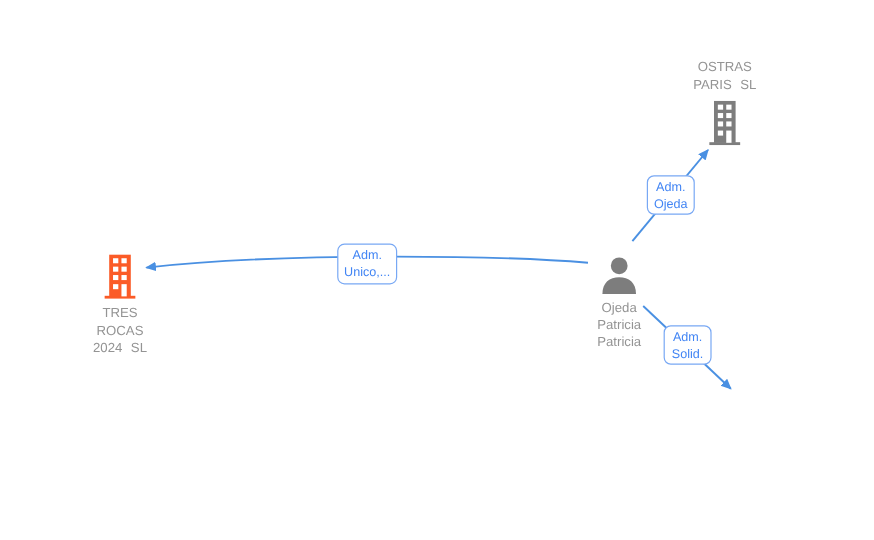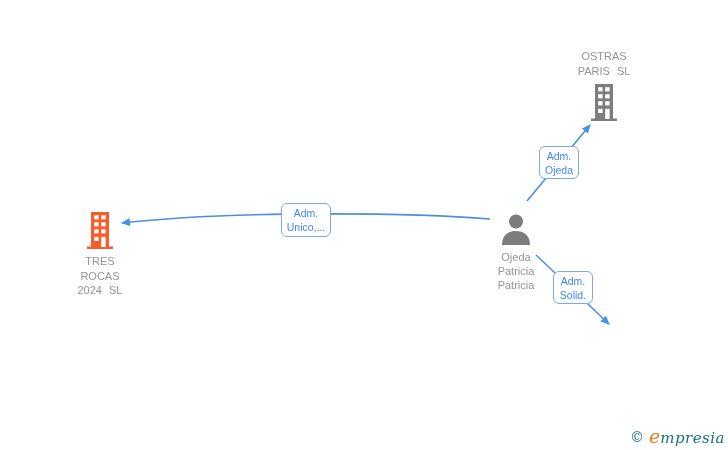--- a/index.html
+++ b/index.html
@@ -115,17 +115,14 @@
       <path d="M2 31 C2 21.5 8 17 16 17 C24 17 30 21.5 30 31 Z" fill="#7d7d7d"></path>
     </svg>
     <div class="name bottom" style="line-height:14px">
       <div>Ojeda</div>
       <div>Patricia</div>
       <div>Patricia</div>
     </div>
   </div>
 
 
-  <div class="footer-logo">
-    <span class="copyright">©</span><span class="brand-e">e</span><span class="brand-rest">mpresia</span>
-  </div>
 
 </div>
 
 </body></html>

